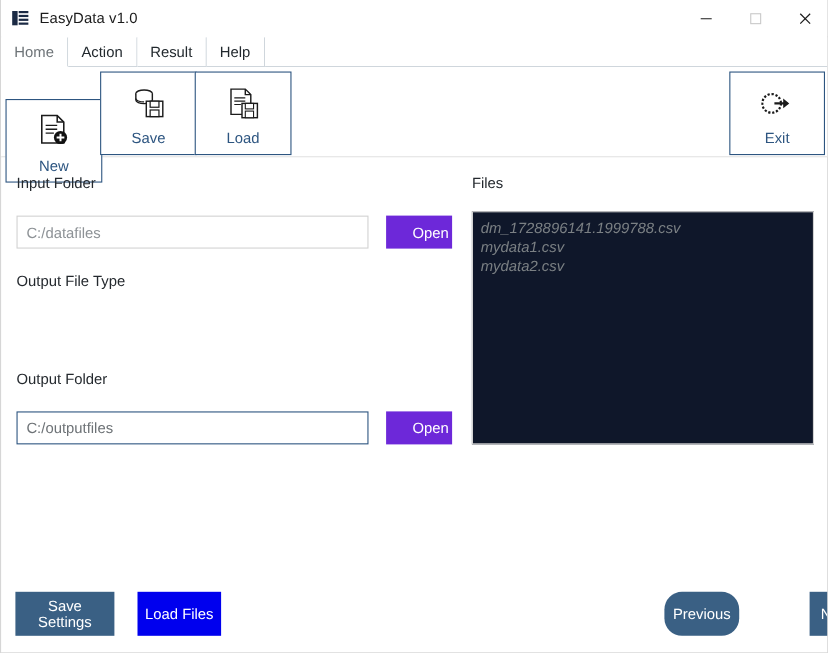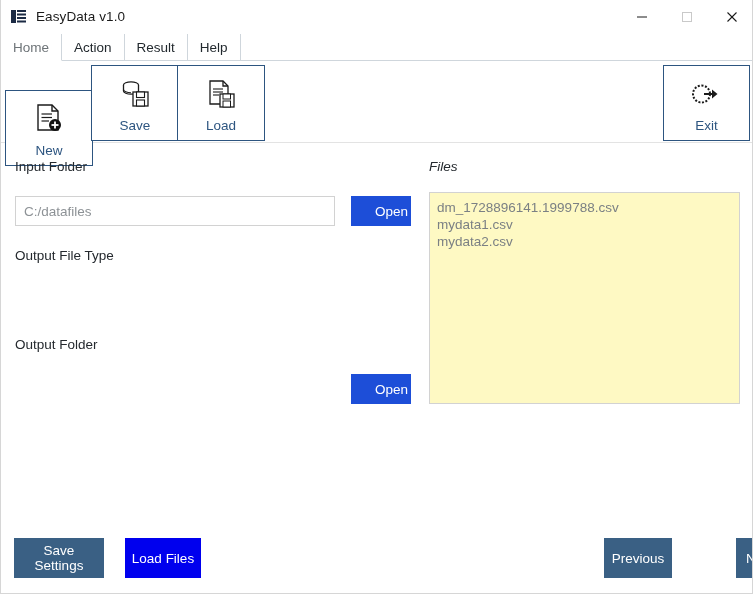--- a/index.html
+++ b/index.html
@@ -154,21 +154,21 @@
     outline: none;
   }
   .txt-input.focused {
     border: 1px solid #2d5580;
   }
   .txt-input::placeholder { color: #8d9296; }
   .btn-open {
     position: absolute;
     width: 60px;
     height: 30px;
-    background: #1d4ed8;
+    background: #6d28d9;
     color: #ffffff;
     border: none;
     font-family: "Liberation Sans", sans-serif;
     font-size: 13.5px;
     cursor: default;
     padding-left: 24px;
   }
 
   .select-wrap {
     position: absolute;
@@ -197,33 +197,33 @@
     border-top: 6px solid #8b9094;
   }
 
   
   .files-label {
     position: absolute;
     left: 428px;
     top: 159px;
     font-size: 13.5px;
     color: #24292e;
-    font-style: italic;
   }
   .files-list {
     position: absolute;
     left: 428px;
     top: 192px;
     width: 311px;
     height: 212px;
     box-sizing: border-box;
     border: 1px solid #d2d2d2;
-    background: #fef9c3;
+    background: #0f172a;
     padding: 6px 7px;
     overflow: auto;
+    font-style: italic;
   }
   .file-item {
     font-size: 13.5px;
     color: #7b8084;
     line-height: 17px;
     white-space: nowrap;
     cursor: default;
   }
 
   
@@ -231,21 +231,21 @@
     position: absolute;
     border: none;
     color: #ffffff;
     font-family: "Liberation Sans", sans-serif;
     font-size: 13.5px;
     cursor: default;
     background: #3a6084;
   }
   #btn-save-settings { left: 13px;  top: 538px; width: 90px; height: 40px; }
   #btn-load-files    { left: 124px; top: 538px; width: 76px; height: 40px; background: #0000ee; }
-  #btn-previous      { left: 603px; top: 538px; width: 68px; height: 40px; }
+  #btn-previous      { left: 603px; top: 538px; width: 68px; height: 40px; border-radius: 16px; }
   #btn-next          { left: 691px; top: 538px; width: 48px; height: 40px; margin-left: 44px; }
 </style>
 </head>
 <body>
 
 <div id="app">
 
   <div class="titlebar">
     <span class="title-icon">
       <svg width="15" height="15" viewBox="0 0 15 15">
@@ -354,20 +354,21 @@
     </div>
   </div>
 
   <div class="form-label" style="left:14px; top:159px;">Input Folder</div>
   <input class="txt-input" style="left: 14px; top: 196px; width: 320px;" placeholder="C:/datafiles">
   <button class="btn-open" style="left:350px; top:196px;">Open</button>
 
   <div class="form-label" style="left:14px; top:248px;">Output File Type</div>
 
   <div class="form-label" style="left:14px; top:337px;">Output Folder</div>
+  <input class="txt-input focused" style="left: 14px; top: 374px; width: 320px;" value="C:/outputfiles">
   <button class="btn-open" style="left:350px; top:374px;">Open</button>
 
   <div class="files-label">Files</div>
   <div class="files-list">
     <div class="file-item">dm_1728896141.1999788.csv</div>
     <div class="file-item">mydata1.csv</div>
     <div class="file-item">mydata2.csv</div>
   </div>
 
   <button class="btn-flat" id="btn-save-settings">Save Settings</button>

